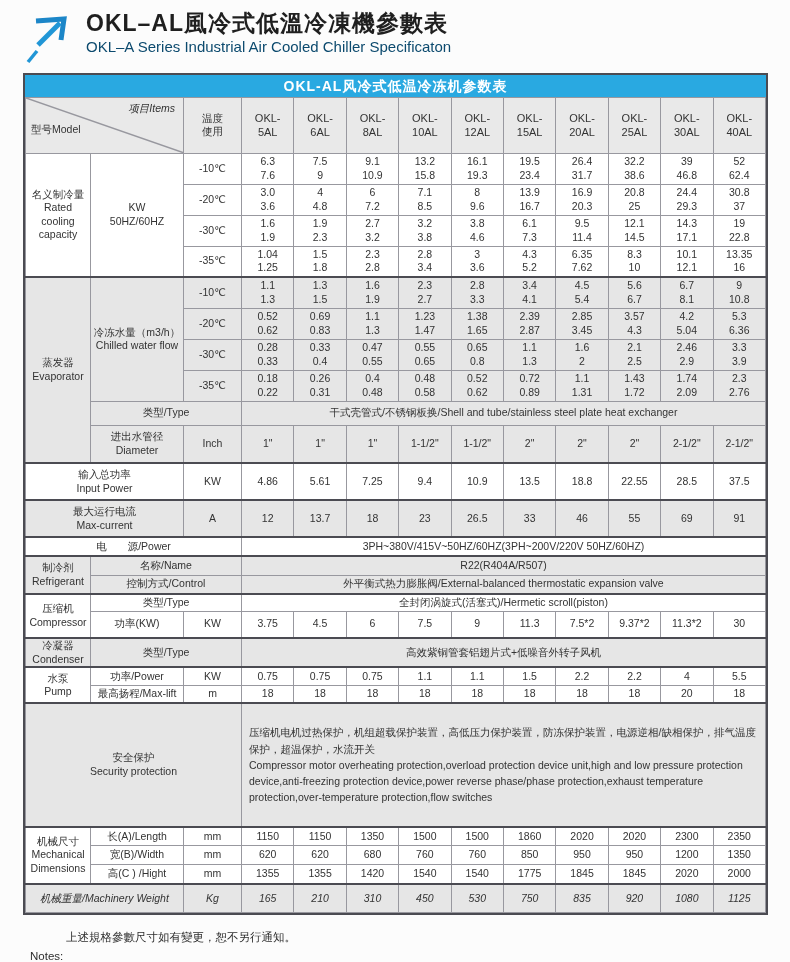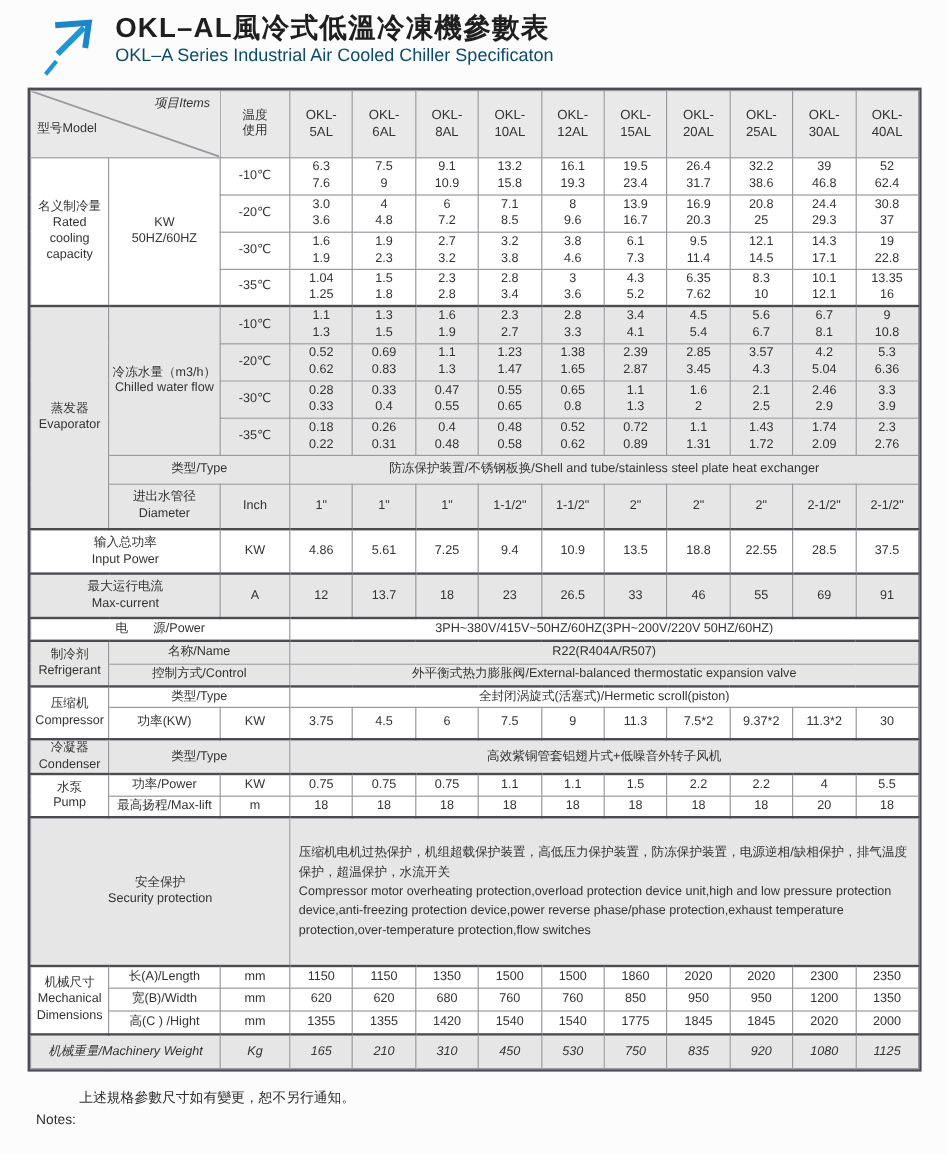--- a/index.html
+++ b/index.html
@@ -3,21 +3,21 @@
 <meta charset="utf-8">
 <style>
   * { box-sizing: border-box; }
   body { margin: 0; background: #ffffff; }
   .page {
     width: 790px; height: 962px; background: #fcfcfc;
     font-family: "Liberation Sans", "DejaVu Sans", sans-serif;
     color: #333; overflow: hidden; position: relative;
   }
   
-  .masthead { display: flex; align-items: flex-start; padding: 10px 0 0 36px; }
+  .masthead { display: flex; align-items: flex-start; padding: 10px 0 0 26px; }
   .logo { width: 48px; height: 50px; flex: 0 0 48px; margin-top: 4px; }
   .titles { margin-left: 12px; }
   .t-zh { font-size: 23px; font-weight: bold; color: #1f1f1f; line-height: 1.2; letter-spacing: 1px; }
   .t-en { font-size: 15px; color: #0c4a6e; line-height: 1.25; }
   
   .table-wrap { margin: 9px 22px 0 23px; border: 2px solid #4b4b52; background: #fff; }
   .bar { background: #29a9e1; color: #fff; text-align: center; font-size: 14px;
          font-weight: bold; height: 22px; line-height: 22px; letter-spacing: 1px; }
   table { border-collapse: collapse; width: 100%; table-layout: fixed; font-size: 10.5px; }
   col.c1 { width: 65px; } col.c2 { width: 93px; } col.c3 { width: 58px; }
@@ -55,20 +55,21 @@
       <line x1="12" y1="31" x2="34" y2="9" stroke="#2196d6" stroke-width="5"></line>
       <line x1="2" y1="48" x2="11" y2="37" stroke="#2196d6" stroke-width="3.5"></line>
     </svg>
     <div class="titles">
       <div class="t-zh">OKL–AL風冷式低溫冷凍機參數表</div>
       <div class="t-en">OKL–A Series Industrial Air Cooled Chiller Specificaton</div>
     </div>
   </div>
 
   <div class="table-wrap">
+    <div class="bar">OKL-AL风冷式低温冷冻机参数表</div>
     <table>
       <colgroup>
           <col class="c1">
           <col class="c2">
           <col class="c3">
         <col>
           <col>
           <col>
           <col>
           <col>
@@ -302,21 +303,21 @@
 1.31</td>
             <td class="val">1.43
 1.72</td>
             <td class="val">1.74
 2.09</td>
             <td class="val">2.3
 2.76</td>
         </tr>
         <tr class="g rtype">
           <td colspan="2">类型/Type</td>
-          <td colspan="10">防冻保护装置/不锈钢板换/Shell and tube/stainless steel plate heat exchanger</td>
+          <td colspan="10">干式壳管式/不锈钢板换/Shell and tube/stainless steel plate heat exchanger</td>
         </tr>
         <tr class="g rdiam">
           <td>进出水管径
 Diameter</td>
           <td>Inch</td>
           <td class="val">1"</td>
             <td class="val">1"</td>
             <td class="val">1"</td>
             <td class="val">1-1/2"</td>
             <td class="val">1-1/2"</td>

